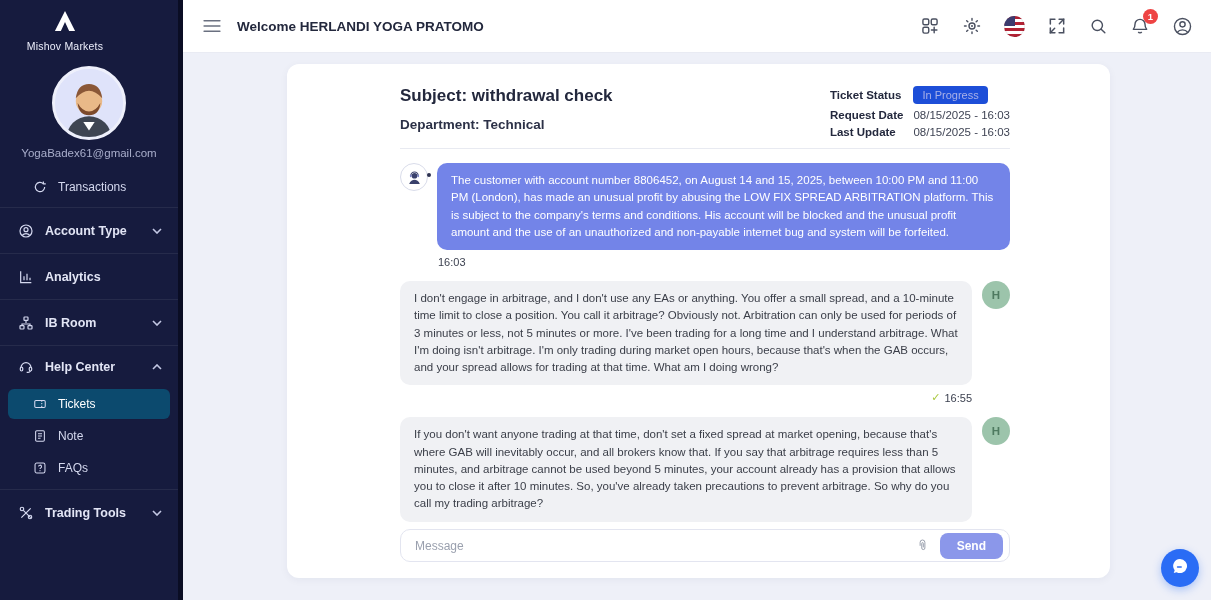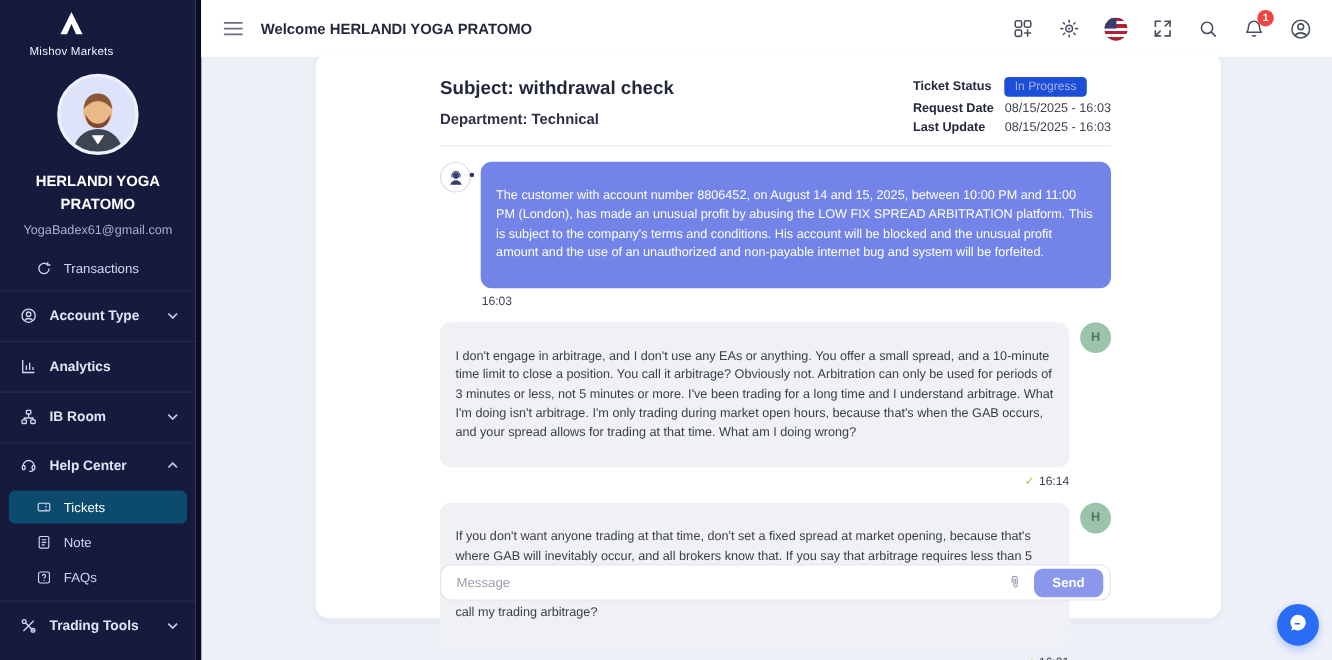--- a/index.html
+++ b/index.html
@@ -48,40 +48,40 @@
   .flag { width:21px; height:21px; border-radius:50%; overflow:hidden; position:relative;
           background:repeating-linear-gradient(180deg,#b22234 0 3px,#ffffff 3px 6px); box-shadow:inset 0 0 0 1px rgba(0,0,0,.08); }
   .flag::before { content:""; position:absolute; left:0; top:0; width:11px; height:10px; background:#3c3b6e; }
   .badge {
     position:absolute; top:-7px; right:-8px; min-width:15px; height:15px; border-radius:8px;
     background:#ee4444; color:#fff; font-size:9.5px; font-weight:bold;
     display:flex; align-items:center; justify-content:center; padding:0 4px;
   }
   
   .card {
-    position:absolute; left:287px; top:48px; width:823px; height:514px;
+    position:absolute; left:287px; top:64px; width:823px; height:514px;
     background:#fff; border-radius:12px; box-shadow:0 2px 8px rgba(25,32,72,.05);
   }
   .card-inner { position:relative; height:100%; padding:22px 100px 0 113px; }
   .ticket-head { display:flex; justify-content:space-between; align-items:flex-start; }
   .subject { font-size:17px; font-weight:bold; color:#23283d; }
   .department { font-size:13.5px; font-weight:bold; color:#2c3147; margin-top:11px; }
   .meta { display:grid; grid-template-columns:auto auto; column-gap:10px; row-gap:5px; font-size:11.5px; align-items:center; }
   .meta .m-label { font-weight:bold; color:#23283d; }
   .meta .m-value { color:#3f4454; }
   .status-badge { background:#1d4ed8; color:#a9b1e8; font-size:11px; font-weight:normal;
                   border-radius:4px; padding:3px 9px; display:inline-block; justify-self:start; }
   .divider { border-top:1px solid #e8eaf1; margin-top:10px; }
   
   .messages { margin-top:14px; display:flex; flex-direction:column; }
   .msg-row { display:flex; align-items:flex-start; }
   .agent-avatar { width:28px; height:28px; border-radius:50%; background:#fff; border:1px solid #d9dcea;
                   display:flex; align-items:center; justify-content:center; position:relative; flex:0 0 28px; }
   .agent-avatar::after { content:""; position:absolute; right:-4px; top:9px; width:4px; height:4px; border-radius:50%; background:#2c3150; }
-  .bubble { border-radius:10px; padding:23px 14px; font-size:11.5px; line-height:1.5; }
+  .bubble { border-radius:10px; padding:9px 14px; font-size:11.5px; line-height:1.5; }
   .bubble.agent { background:#7384e8; color:#fff; margin-left:9px; flex:1; }
   .bubble.user { background:#f0f1f4; color:#3a3e48; flex:1; margin-right:10px; }
   .user-avatar-sm { width:28px; height:28px; border-radius:50%; background:#9cc4ab; color:#4e7a60;
                     font-size:11.5px; font-weight:bold; display:flex; align-items:center; justify-content:center; flex:0 0 28px; }
   .time-row { font-size:11px; color:#3c4150; margin-top:6px; display:flex; align-items:center; gap:4px; }
   .time-row.left { margin-left:38px; }
   .time-row.right { justify-content:flex-end; margin-right:38px; }
   .check { color:#a9c83d; font-size:11px; }
   .msg-gap { height:13px; }
   
@@ -119,21 +119,20 @@
       <svg viewBox="0 0 72 72" width="68" height="68">
         <circle cx="36" cy="36" r="36" fill="#dfe3fa"></circle>
         <path d="M12 74 a24 24 0 0 1 48 0 Z" fill="#3e4552"></path>
         <path d="M30 56 l6 9 6-9 z" fill="#ffffff"></path>
         <circle cx="36" cy="34" r="14" fill="#e9b988"></circle>
         <path d="M22 31 q2-15 14-15 q12 0 14 15 q-7-8-14-8 q-7 0-14 8 z" fill="#8a5737"></path>
         <path d="M24 36 q1 13 12 13 q11 0 12-13 q-5 9-12 9 q-7 0-12-9 z" fill="#7c4a2c"></path>
       </svg>
     </div>
   </div>
-  <div class="user-name">HERLANDI YOGA PRATOMO</div>
   <div class="user-email">YogaBadex61@gmail.com</div>
 
   <nav style="margin-top:10px;">
     <div class="nav-item sub first-sub">
       <span class="nav-ic">
         <svg viewBox="0 0 24 24" width="14" height="14" fill="none" stroke="currentColor" stroke-width="2">
             <path d="M20 12a8 8 0 1 1-2.4-5.7"></path>
             <path d="M17.8 2.6v4.1h4.1"></path>
           </svg>
       </span>
@@ -342,21 +341,21 @@
         <span>16:03</span>
       </div>
       <div class="msg-gap"></div>
 
       <div class="msg-row">
         <div class="bubble user">I don't engage in arbitrage, and I don't use any EAs or anything. You offer a small spread, and a 10-minute time limit to close a position. You call it arbitrage? Obviously not. Arbitration can only be used for periods of 3 minutes or less, not 5 minutes or more. I've been trading for a long time and I understand arbitrage. What I'm doing isn't arbitrage. I'm only trading during market open hours, because that's when the GAB occurs, and your spread allows for trading at that time. What am I doing wrong?</div>
         <span class="user-avatar-sm">H</span>
       </div>
       <div class="time-row right">
         <span class="check">✓</span>
-        <span>16:14</span>
+        <span>16:55</span>
       </div>
       <div class="msg-gap"></div>
 
       <div class="msg-row">
         <div class="bubble user">If you don't want anyone trading at that time, don't set a fixed spread at market opening, because that's where GAB will inevitably occur, and all brokers know that. If you say that arbitrage requires less than 5 minutes, and arbitrage cannot be used beyond 5 minutes, your account already has a provision that allows you to close it after 10 minutes. So, you've already taken precautions to prevent arbitrage. So why do you call my trading arbitrage?</div>
         <span class="user-avatar-sm">H</span>
       </div>
       <div class="time-row right">
         <span class="check">✓</span>
         <span>16:21</span>

